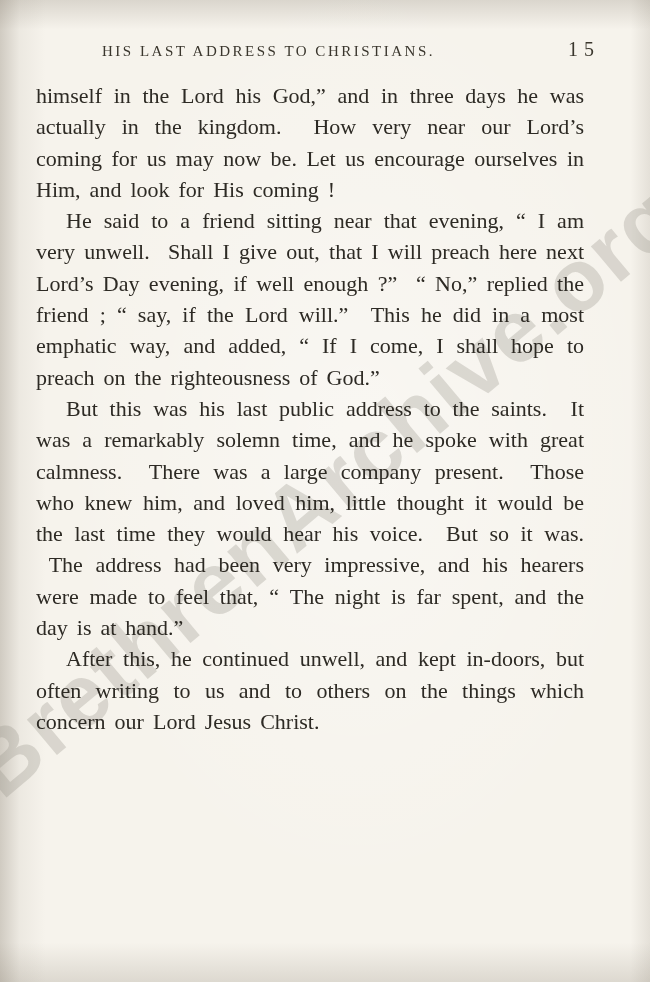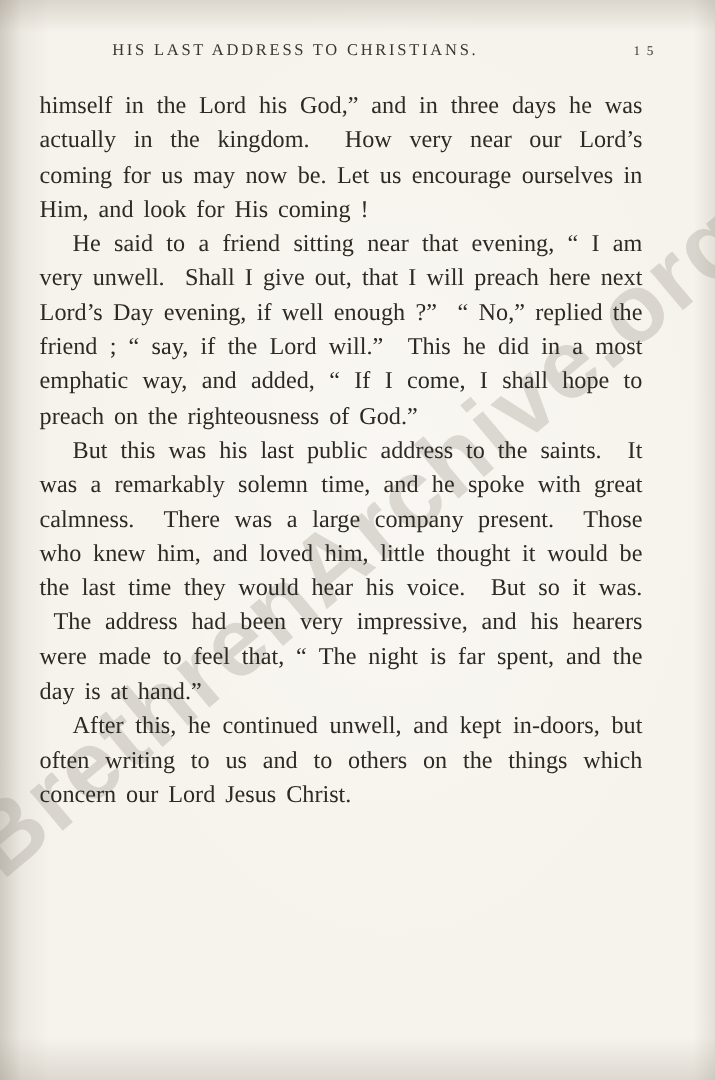--- a/index.html
+++ b/index.html
@@ -50,21 +50,21 @@
     font-size: 15px;
     letter-spacing: 2.5px;
     color: #3a362d;
   }
   .running-title {
     flex: 1;
     padding-left: 40px;
   }
   .page-number {
     letter-spacing: 6px;
-    font-size: 12px;
+    font-size: 20px;
     padding-left: 18px;
   }
   .page-body {
     position: absolute;
     top: 80px;
     left: 36px;
     width: 548px;
     font-size: 22px;
     line-height: 31.3px;
     text-align: justify;

